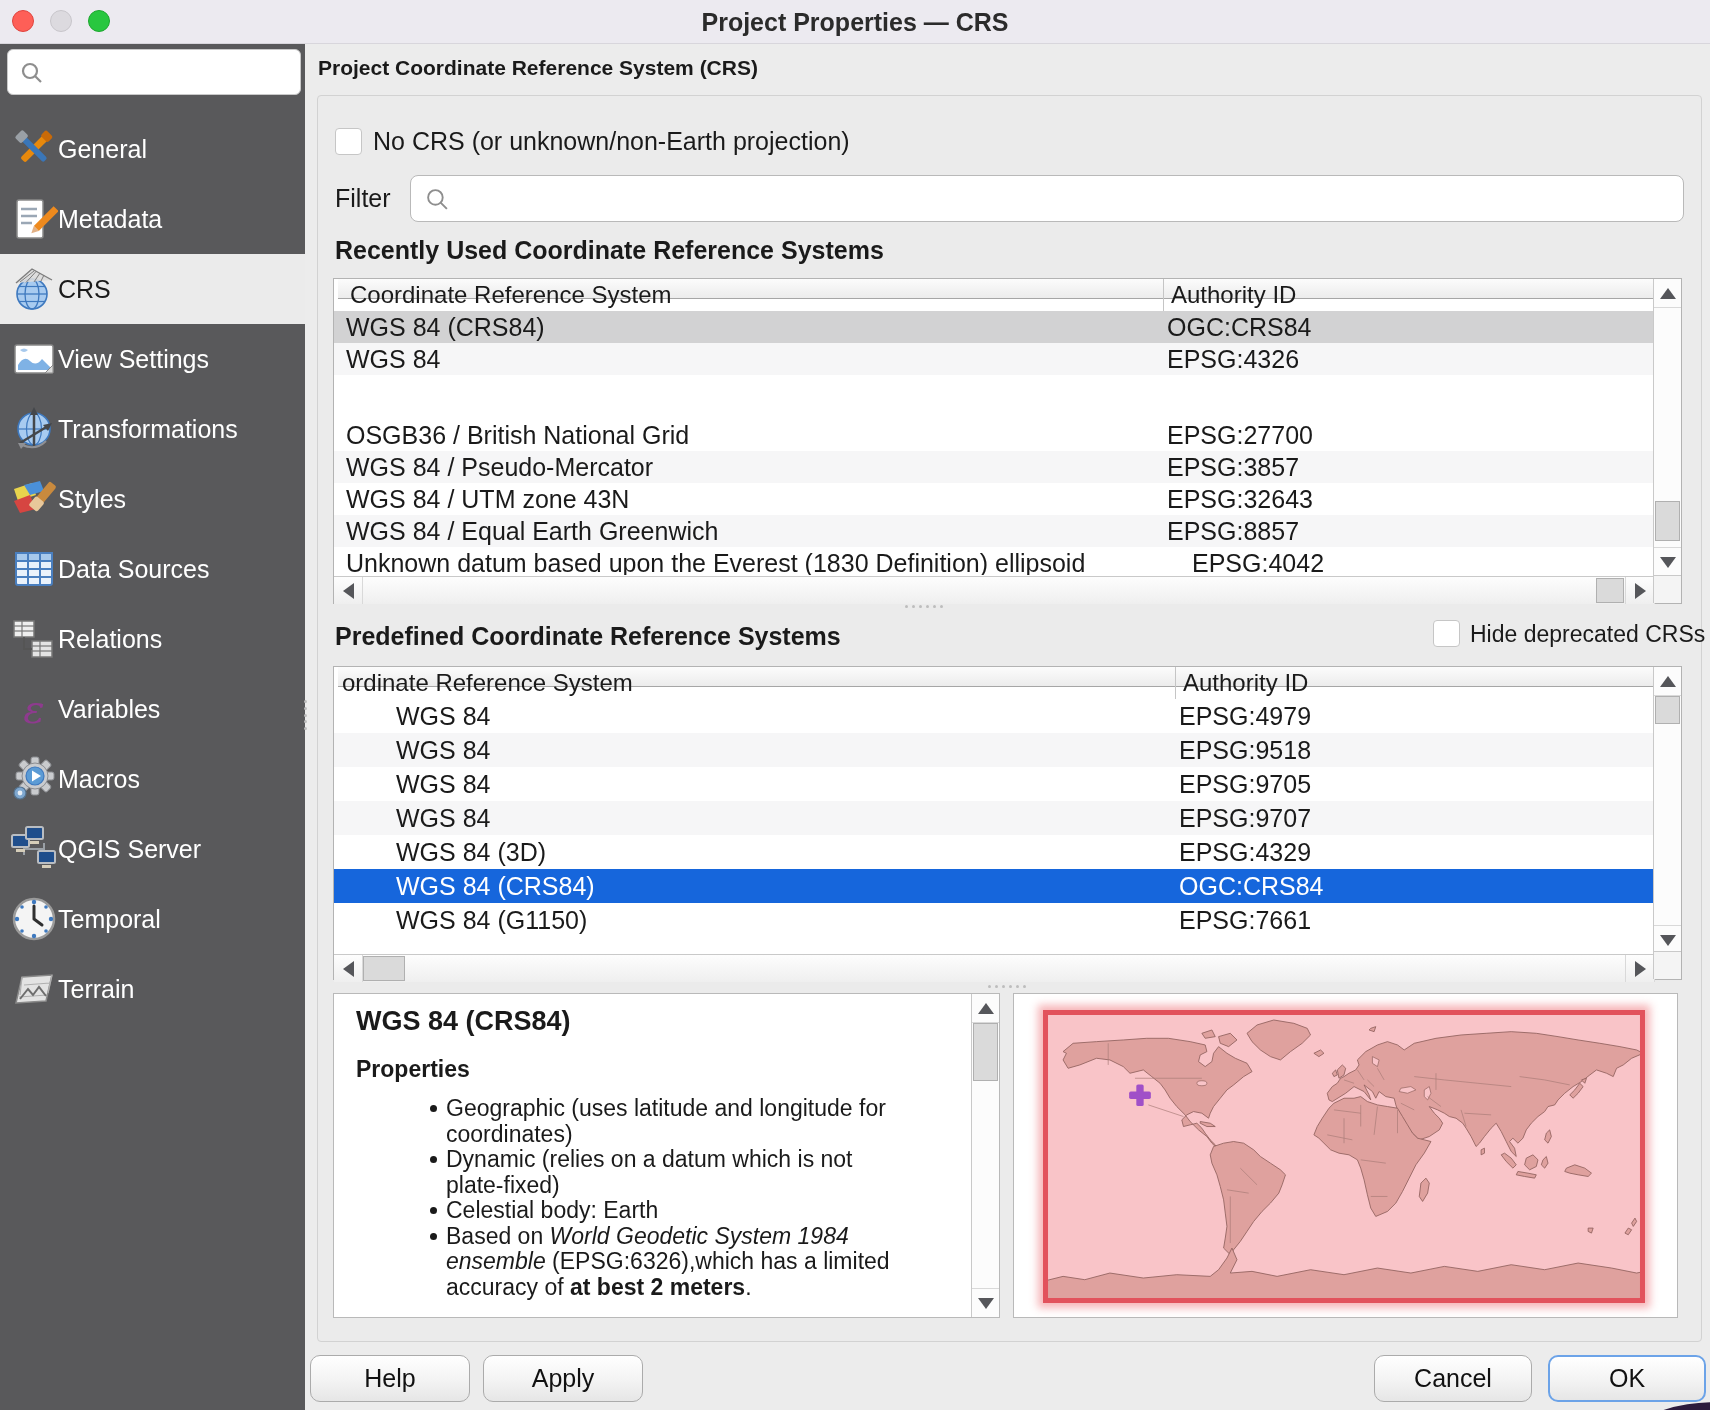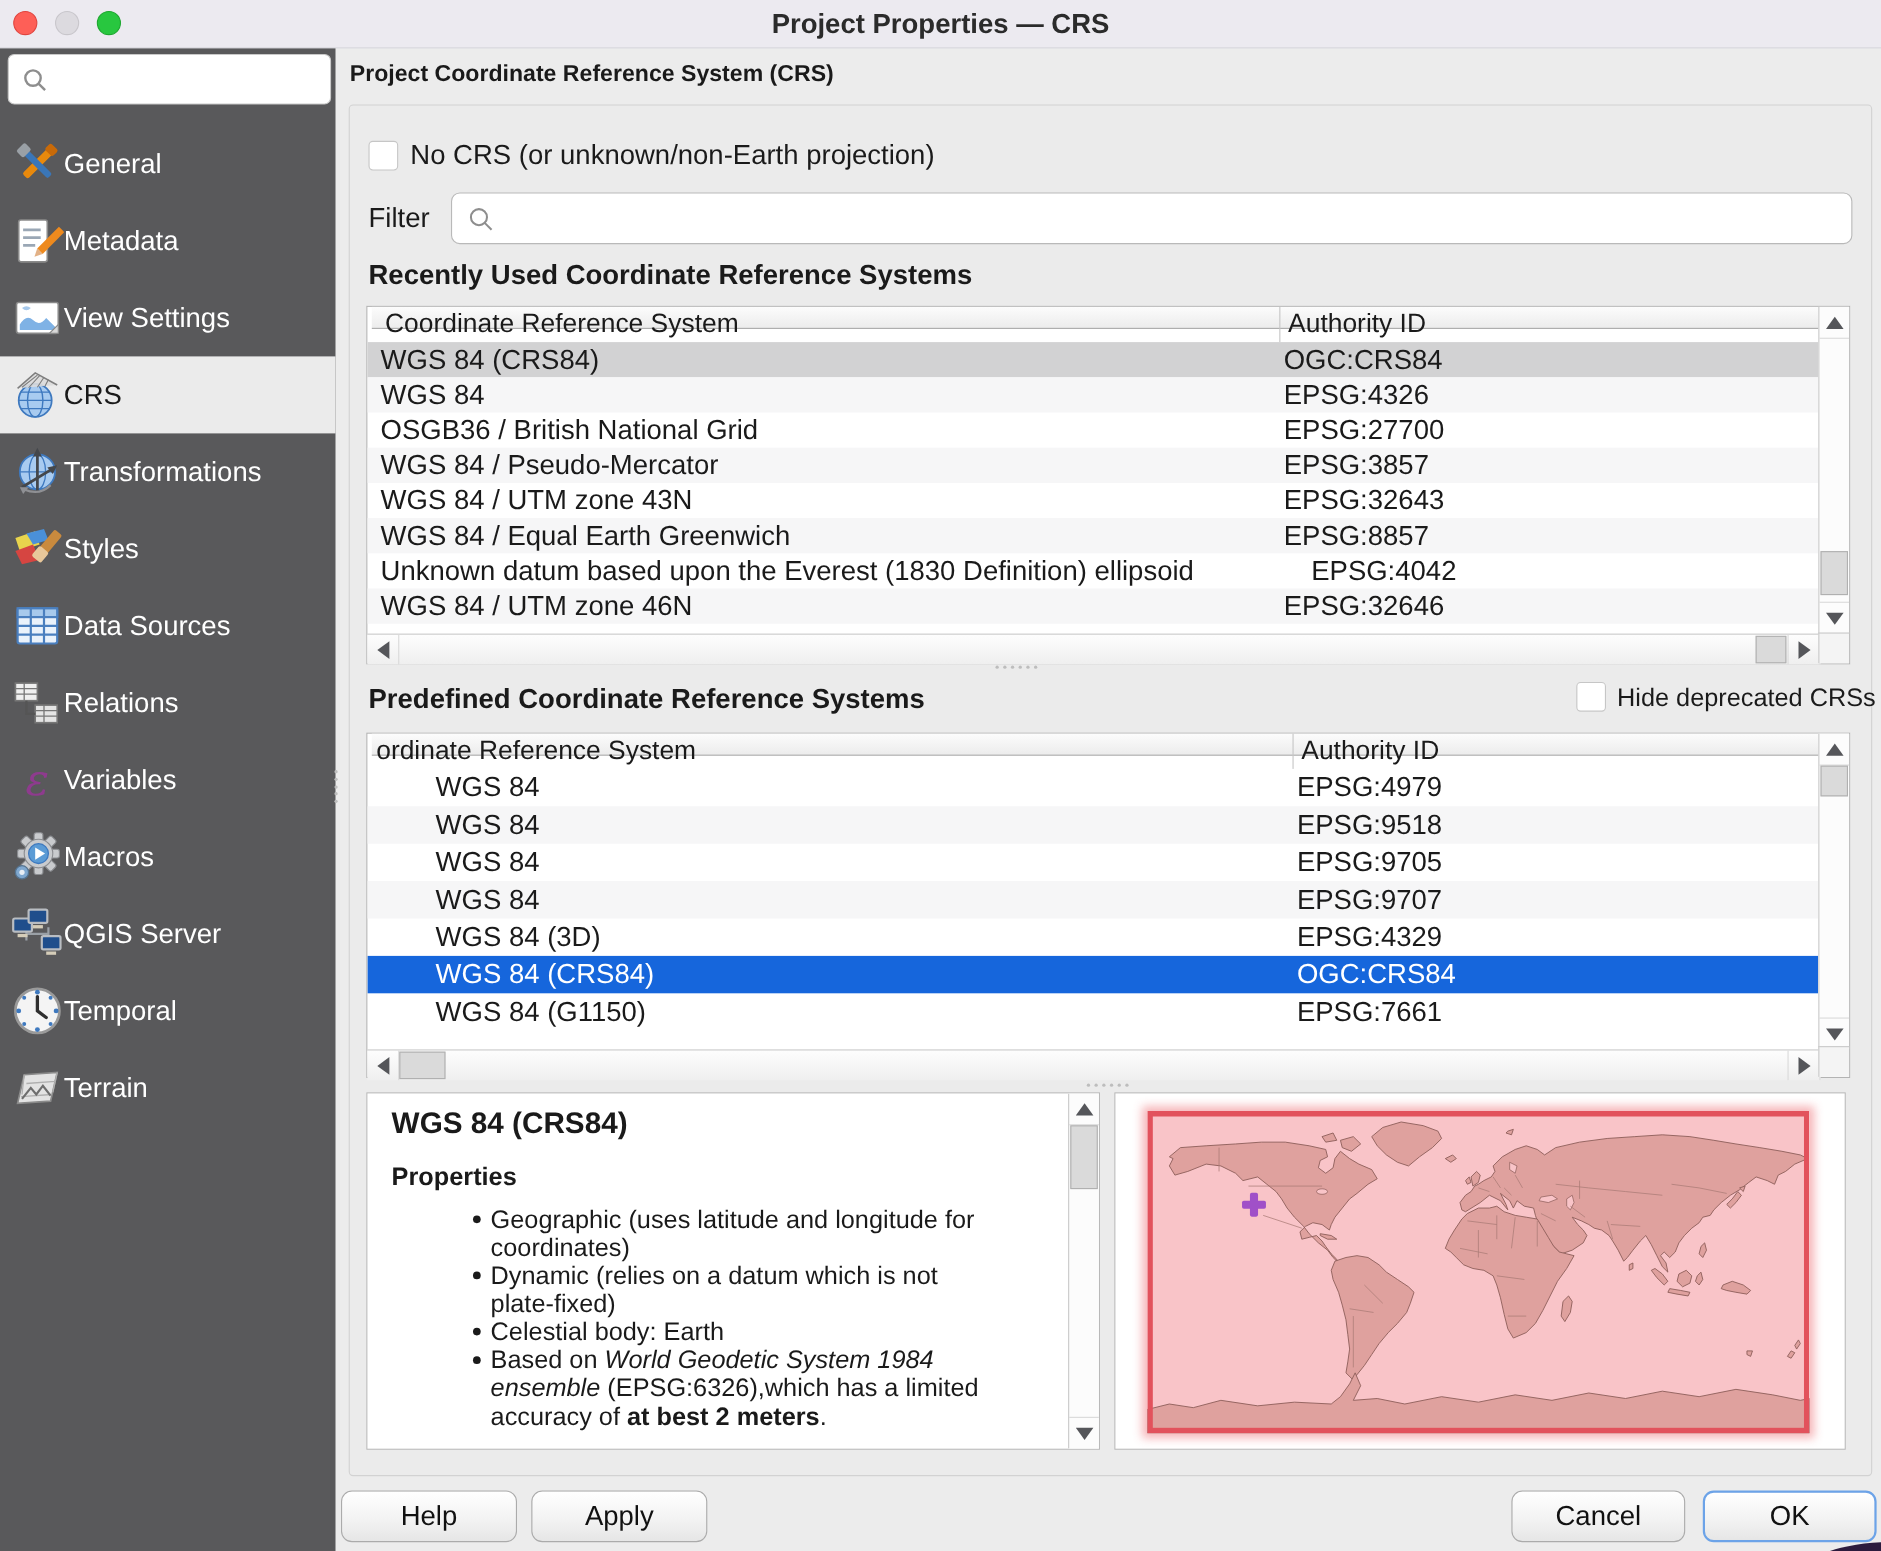--- a/index.html
+++ b/index.html
@@ -112,40 +112,40 @@
               <line x1="11" y1="14" x2="27" y2="14" stroke="#9AA7B5" stroke-width="2.5"></line>
               <line x1="11" y1="21" x2="27" y2="21" stroke="#9AA7B5" stroke-width="2.5"></line>
               <line x1="11" y1="28" x2="22" y2="28" stroke="#9AA7B5" stroke-width="2.5"></line>
               <g transform="rotate(45 33 26)">
                 <rect x="30" y="8" width="7" height="28" fill="#EE8A1E"></rect>
                 <polygon points="30,36 37,36 33.5,43" fill="#E2B186"></polygon>
               </g>
             </svg></span>
           <span class="lbl">Metadata</span>
         </div>
-        <div class="sb-item">
-          <span class="icn"><svg viewBox="0 0 48 48">
-              <rect x="5" y="10" width="38" height="28" rx="2" fill="#FFFFFF" stroke="#888" stroke-width="1.5"></rect>
-              <path d="M8,30 Q14,20 20,26 T32,24 L40,32 L40,35 L8,35 Z" fill="#7FB2E5"></path>
-              <path d="M10,15 q4,-3 8,0 q-4,4 -8,0" fill="#A7C9EC"></path>
-              <polygon points="43,38 35,38 43,30" fill="#D9D9D9" stroke="#888" stroke-width="1"></polygon>
-            </svg></span>
-          <span class="lbl">View Settings</span>
-        </div>
         <div class="sb-item selected">
           <span class="icn"><svg viewBox="0 0 48 48">
               <circle cx="22" cy="29" r="15" fill="#A8CBF0" stroke="#3E79BF" stroke-width="1.6"></circle>
               <ellipse cx="22" cy="29" rx="7" ry="15" fill="none" stroke="#3E79BF" stroke-width="1.3"></ellipse>
               <line x1="7" y1="29" x2="37" y2="29" stroke="#3E79BF" stroke-width="1.3"></line>
               <line x1="9" y1="21.5" x2="35" y2="21.5" stroke="#3E79BF" stroke-width="1.2"></line>
               <line x1="9" y1="36.5" x2="35" y2="36.5" stroke="#3E79BF" stroke-width="1.2"></line>
               <path d="M6,18 L22,4 L42,15" fill="#DCDCDC" fill-opacity="0.9" stroke="#7E7E7E" stroke-width="1.4"></path>
               <path d="M10,17 L24,6 M16,17.5 L26,6.5 M24,17 L30,8 M31,16 L34,10" stroke="#7E7E7E" stroke-width="1" fill="none"></path>
             </svg></span>
           <span class="lbl">CRS</span>
+        </div>
+        <div class="sb-item">
+          <span class="icn"><svg viewBox="0 0 48 48">
+              <rect x="5" y="10" width="38" height="28" rx="2" fill="#FFFFFF" stroke="#888" stroke-width="1.5"></rect>
+              <path d="M8,30 Q14,20 20,26 T32,24 L40,32 L40,35 L8,35 Z" fill="#7FB2E5"></path>
+              <path d="M10,15 q4,-3 8,0 q-4,4 -8,0" fill="#A7C9EC"></path>
+              <polygon points="43,38 35,38 43,30" fill="#D9D9D9" stroke="#888" stroke-width="1"></polygon>
+            </svg></span>
+          <span class="lbl">View Settings</span>
         </div>
         <div class="sb-item">
           <span class="icn"><svg viewBox="0 0 48 48">
               <circle cx="24" cy="24" r="16" fill="#A8CBF0" stroke="#3E79BF" stroke-width="1.6"></circle>
               <ellipse cx="24" cy="24" rx="7.5" ry="16" fill="none" stroke="#3E79BF" stroke-width="1.2"></ellipse>
               <line x1="8" y1="24" x2="40" y2="24" stroke="#3E79BF" stroke-width="1.2"></line>
               <line x1="24" y1="6" x2="24" y2="42" stroke="#44474B" stroke-width="2.5"></line>
               <polygon points="24,2 20,10 28,10" fill="#44474B"></polygon>
               <line x1="10" y1="38" x2="38" y2="21" stroke="#44474B" stroke-width="2.5"></line>
               <polygon points="42,18 33,20 38,26" fill="#44474B"></polygon>
@@ -295,21 +295,21 @@
     </div>
     <div class="rows" style="top:32px;height:264px;line-height:32px;" id="t1-rows">
         <div class="trow sel-gray" style="height: 32px; line-height: 32px;">
           <span class="c1" style="left: 12px;">WGS 84 (CRS84)</span>
           <span class="c2" style="left: 833px;">OGC:CRS84</span>
         </div>
         <div class="trow alt" style="height: 32px; line-height: 32px;">
           <span class="c1" style="left: 12px;">WGS 84</span>
           <span class="c2" style="left: 833px;">EPSG:4326</span>
         </div>
-        <div class="trow" style="height: 32px; line-height: 32px;">
+        <div class="trow" style="height: 32px; line-height: 32px; margin-top: 44px;">
           <span class="c1" style="left: 12px;">OSGB36 / British National Grid</span>
           <span class="c2" style="left: 833px;">EPSG:27700</span>
         </div>
         <div class="trow alt" style="height: 32px; line-height: 32px;">
           <span class="c1" style="left: 12px;">WGS 84 / Pseudo-Mercator</span>
           <span class="c2" style="left: 833px;">EPSG:3857</span>
         </div>
         <div class="trow" style="height: 32px; line-height: 32px;">
           <span class="c1" style="left: 12px;">WGS 84 / UTM zone 43N</span>
           <span class="c2" style="left: 833px;">EPSG:32643</span>

